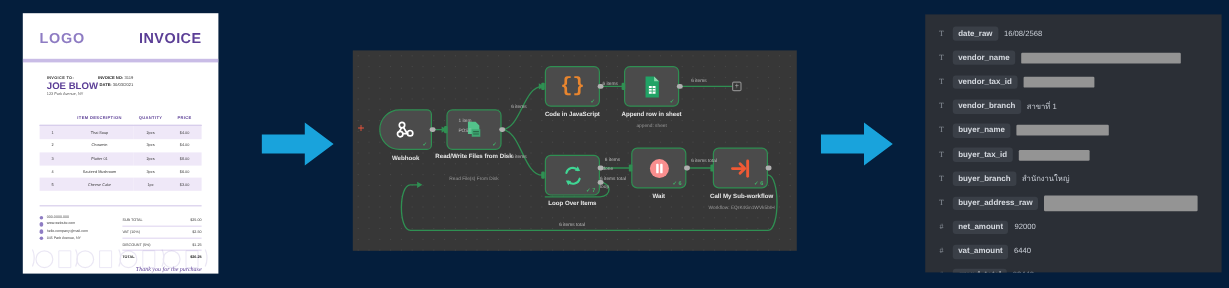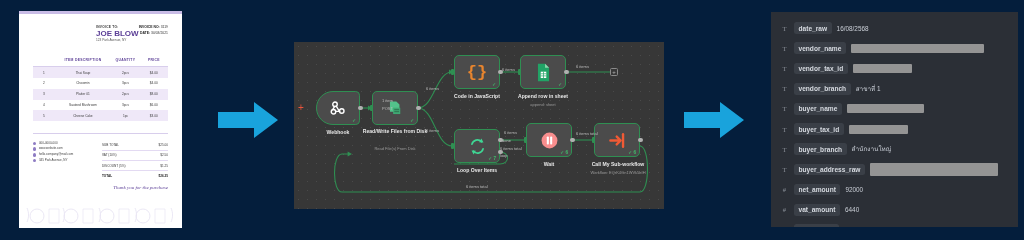--- a/index.html
+++ b/index.html
@@ -13,21 +13,21 @@
   
   #invoice-panel{
     position:absolute; left:19px; top:11px; width:163px; height:217px;
     background:#ffffff; overflow:hidden;
   }
   .inv-head{ display:flex; justify-content:space-between; align-items:center;
     padding:14px 14px 10px 14px; }
   .inv-logo{ color:#8E7CC3; font-size:12px; font-weight:bold; letter-spacing:.6px; }
   .inv-word{ color:#5B3E96; font-size:12px; font-weight:bold; letter-spacing:.4px; }
   .inv-band{ height:3px; background:#C9BCE6; }
-  .inv-mid{ display:flex; justify-content:flex-end; padding:11px 14px 0 20px; }
+  .inv-mid{ display:flex; justify-content:flex-start; padding:11px 14px 0 20px; }
   .inv-to-lbl{ font-size:3.2px; color:#333; font-weight:bold; letter-spacing:.3px; }
   .inv-to-name{ font-size:8px; color:#5B3E96; font-weight:bold; line-height:1.15; }
   .inv-to-addr{ font-size:3.2px; color:#555; }
   .inv-meta{ text-align:right; }
   .inv-meta div{ font-size:3.4px; color:#333; line-height:1.7; }
   .inv-meta b{ color:#1b1b1b; }
   table.inv-tbl{ width:100%; border-collapse:collapse; margin-top:12px; }
   table.inv-tbl th{
     font-size:3.4px; color:#5B3E96; font-weight:bold; letter-spacing:.3px;
     padding:4px 0 4px 0; border-bottom:.5px solid #D8CEEC;
@@ -100,20 +100,24 @@
     padding:2.4px 4.5px; border-radius:2.5px; white-space:nowrap;
   }
   .f-val{ color:#C9CED6; font-size:6.4px; white-space:nowrap; }
   .f-redact{ background:#949494; height:9px; border-radius:1px; }
 </style>
 </head>
 <body>
 
 <div id="invoice-panel">
 
+  <div class="inv-head">
+    <div class="inv-logo">LOGO</div>
+    <div class="inv-word">INVOICE</div>
+  </div>
   <div class="inv-band"></div>
 
   <div class="inv-mid">
     <div>
       <div class="inv-to-lbl">INVOICE TO:</div>
       <div class="inv-to-name">JOE BLOW</div>
       <div class="inv-to-addr">123 Park Avenue, NY</div>
     </div>
     <div class="inv-meta">
       <div>

